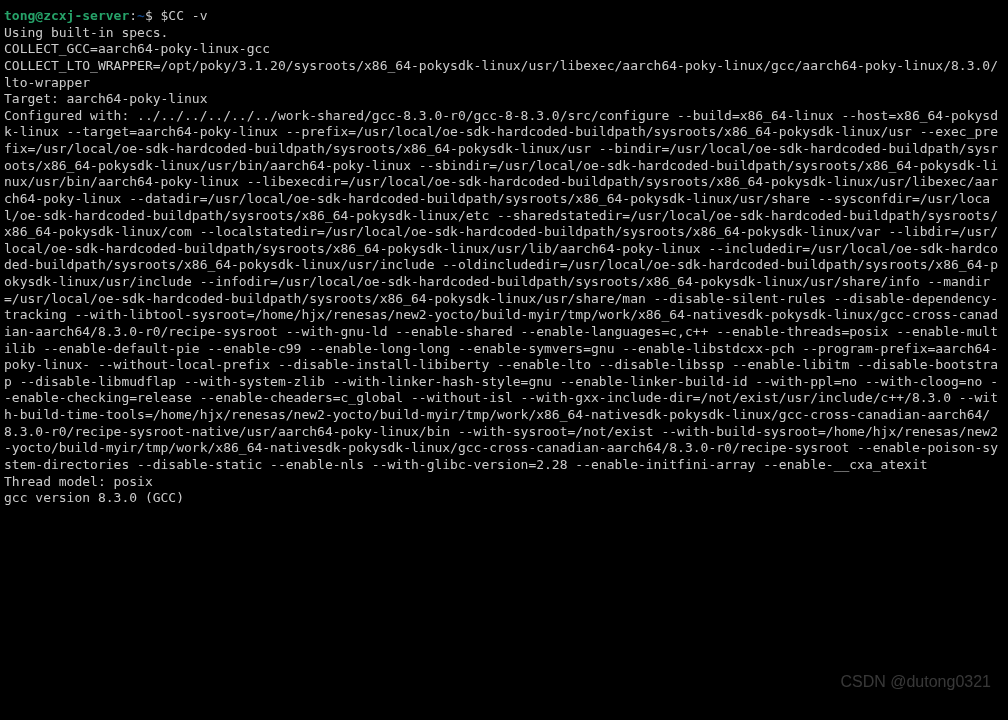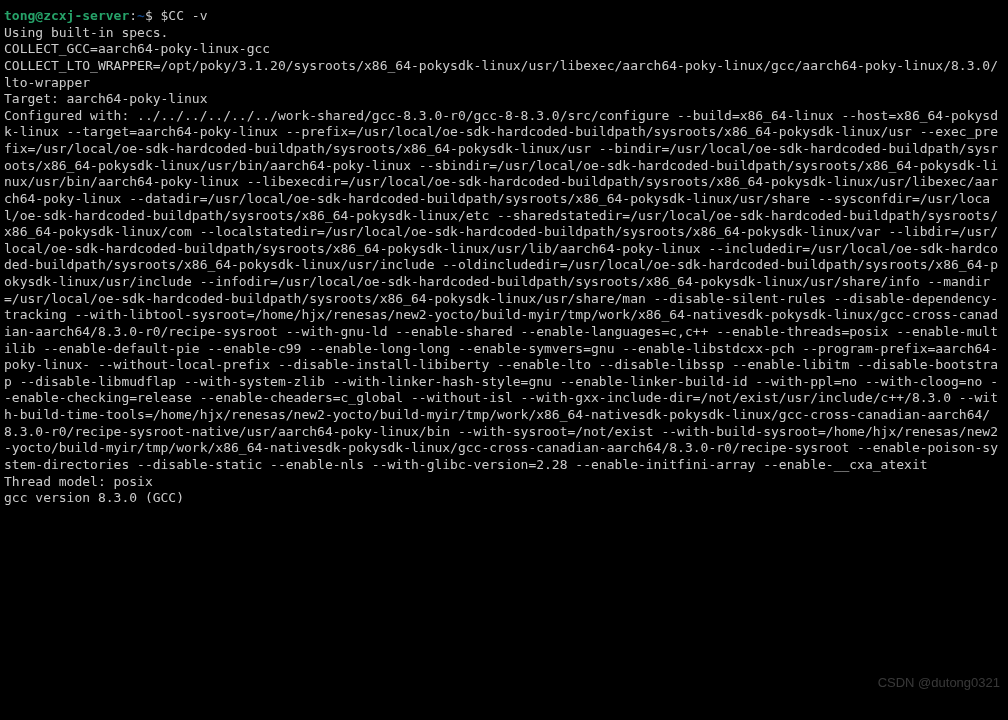--- a/index.html
+++ b/index.html
@@ -24,25 +24,25 @@
     position: relative;
   }
   .prompt-user { color: #26a269; font-weight: bold; }
   .prompt-host { color: #26a269; font-weight: bold; }
   .prompt-path { color: #12488b; font-weight: bold; }
   .prompt-sep  { color: #ccc; }
   .cmd         { color: #ccc; }
   .out         { color: #ccc; }
   .watermark {
     position: absolute;
-    right: 8px;
+    right: 17px;
     bottom: 28px;
     color: rgba(200,200,200,0.28);
     font-family: sans-serif;
-    font-size: 13px;
+    font-size: 16px;
     pointer-events: none;
   }
 </style>
 </head>
 <body>
 
 <div class="terminal"><span><span class="prompt-user">tong</span><span class="prompt-user">@</span><span class="prompt-host">zcxj-server</span><span class="prompt-sep">:</span><span class="prompt-path">~</span><span class="prompt-sep">$ </span><span class="cmd">$CC -v</span></span>
 <span class="out">Using built-in specs.</span>
 <span class="out">COLLECT_GCC=aarch64-poky-linux-gcc</span>
 <span class="out">COLLECT_LTO_WRAPPER=/opt/poky/3.1.20/sysroots/x86_64-pokysdk-linux/usr/libexec/aarch64-poky-linux/gcc/aarch64-poky-linux/8.3.0/lto-wrapper</span>

